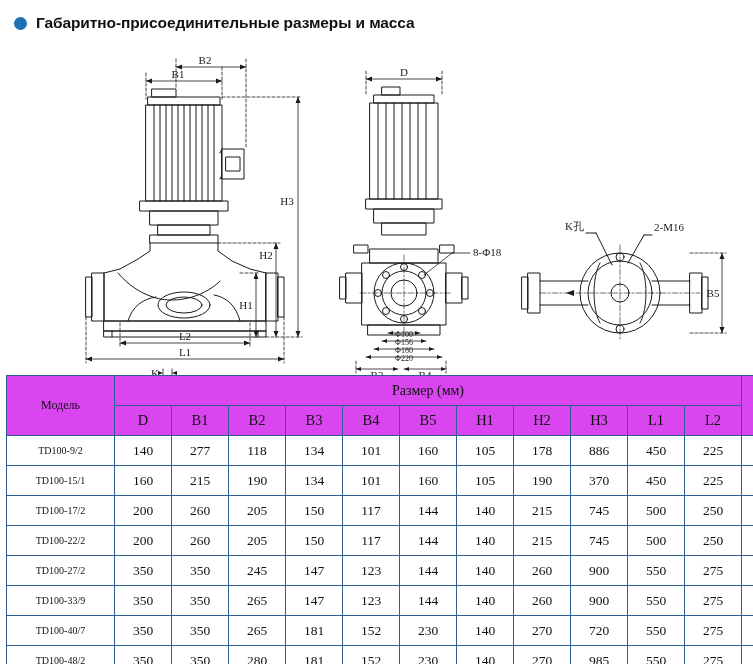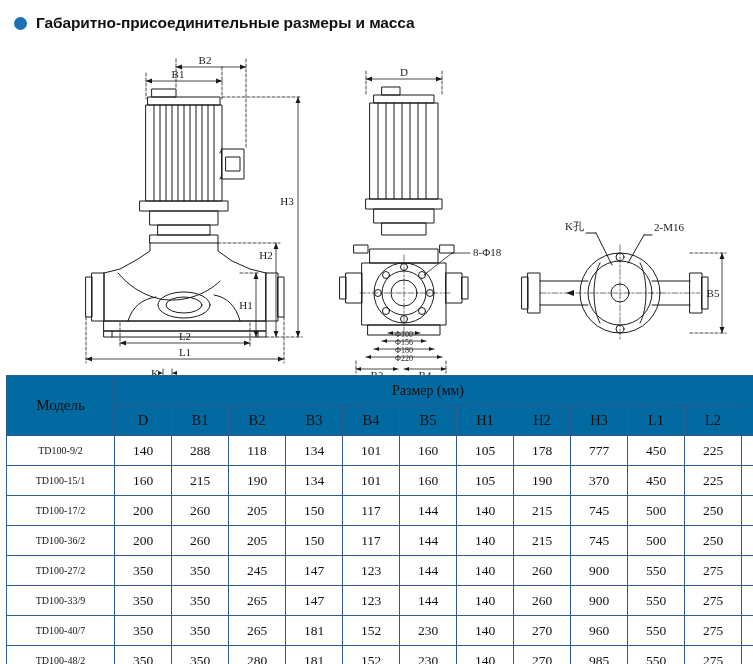--- a/index.html
+++ b/index.html
@@ -69,26 +69,26 @@
   }
   table.dims th, table.dims td {
     border: 1px solid #2f5d93;
     text-align: center;
     vertical-align: middle;
     padding: 0;
     height: 29px;
     color: #111;
   }
   thead th {
-    background: #0369a1;
+    background: #d946ef;
     font-weight: normal;
     font-size: 14.5px;
   }
   th.model-head {
-    font-size: 15px;
+    font-size: 12px;
   }
   th.group-head {
     font-size: 14px;
   }
   th.mass-head {
     font-size: 14px;
     line-height: 1.15;
   }
   td.model-cell {
     font-size: 10px;
@@ -393,28 +393,28 @@
           <th>H3</th>
           <th>L1</th>
           <th>L2</th>
         </tr>
       </thead>
       <tbody>
 
         <tr>
           <td class="model-cell">TD100-9/2</td>
           <td>140</td>
-          <td>288</td>
+          <td>277</td>
           <td>118</td>
           <td>134</td>
           <td>101</td>
           <td>160</td>
           <td>105</td>
           <td>178</td>
-          <td>777</td>
+          <td>886</td>
           <td>450</td>
           <td>225</td>
           <td>65</td>
         </tr>
 
         <tr>
           <td class="model-cell">TD100-15/1</td>
           <td>160</td>
           <td>215</td>
           <td>190</td>
@@ -439,21 +439,21 @@
           <td>144</td>
           <td>140</td>
           <td>215</td>
           <td>745</td>
           <td>500</td>
           <td>250</td>
           <td>119</td>
         </tr>
 
         <tr>
-          <td class="model-cell">TD100-36/2</td>
+          <td class="model-cell">TD100-22/2</td>
           <td>200</td>
           <td>260</td>
           <td>205</td>
           <td>150</td>
           <td>117</td>
           <td>144</td>
           <td>140</td>
           <td>215</td>
           <td>745</td>
           <td>500</td>
@@ -496,21 +496,21 @@
         <tr>
           <td class="model-cell">TD100-40/7</td>
           <td>350</td>
           <td>350</td>
           <td>265</td>
           <td>181</td>
           <td>152</td>
           <td>230</td>
           <td>140</td>
           <td>270</td>
-          <td>960</td>
+          <td>720</td>
           <td>550</td>
           <td>275</td>
           <td>224</td>
         </tr>
 
         <tr>
           <td class="model-cell">TD100-48/2</td>
           <td>350</td>
           <td>350</td>
           <td>280</td>

